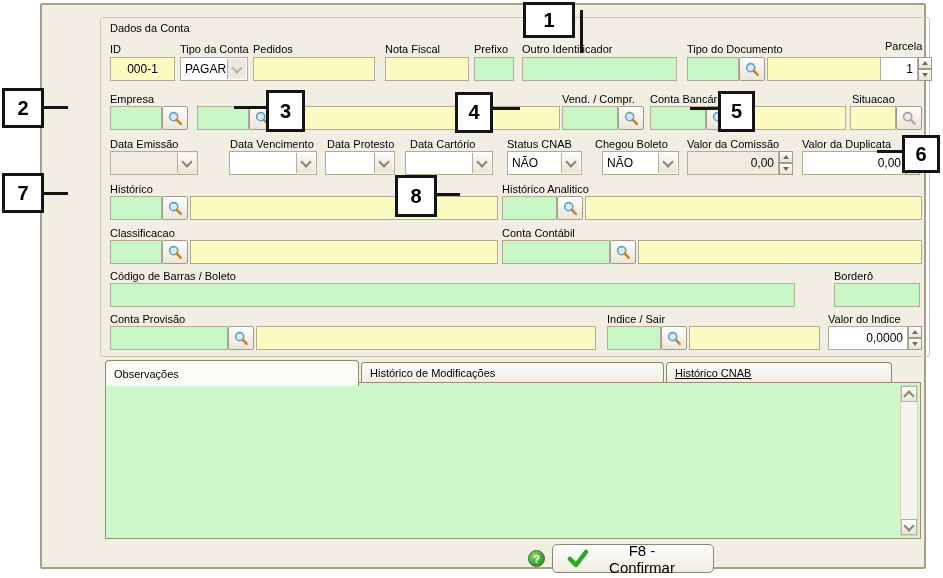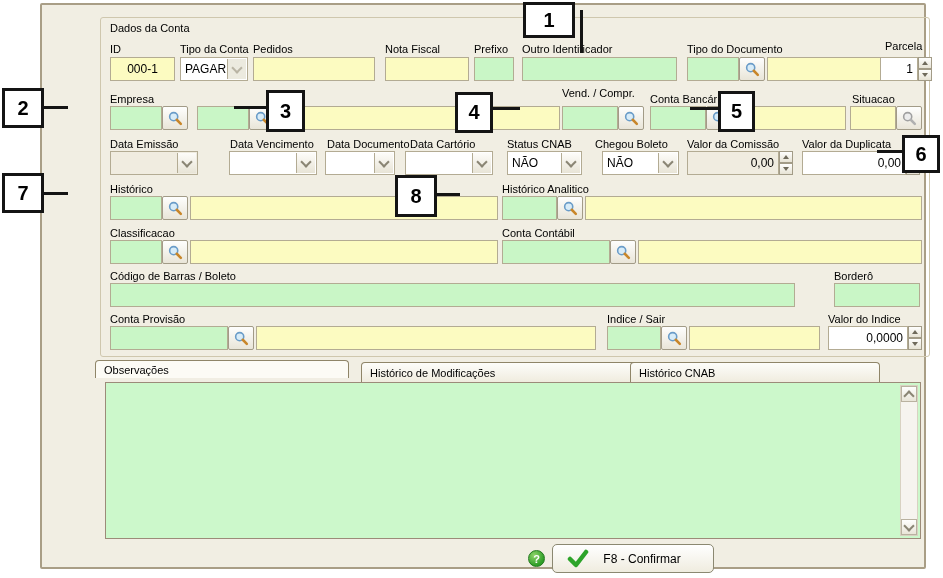--- a/index.html
+++ b/index.html
@@ -59,21 +59,21 @@
   .scroll-btn { height:16px; box-sizing:border-box; border:1px solid #b9b2a0;
                 background:linear-gradient(#fefefd,#e9e5d8);
                 display:flex; align-items:center; justify-content:center; }
   .chev-up   { width:6px; height:6px; border-left:2px solid #8a8574; border-top:2px solid #8a8574;
                transform:rotate(45deg); margin-top:3px; }
   .chev-down { width:6px; height:6px; border-right:2px solid #8a8574; border-bottom:2px solid #8a8574;
                transform:rotate(45deg); margin-bottom:3px; }
   
   .pushbtn { position:absolute; box-sizing:border-box; border:1px solid #8b8871; border-radius:5px;
              background:linear-gradient(#ffffff,#efecdf); display:flex; align-items:center;
-             font-size:12px; cursor:default; }
+             font-size:15px; cursor:default; }
   .pushbtn .btn-ico { margin:0 8px 0 8px; display:flex; }
   .pushbtn .btn-cap { flex:1; text-align:center; padding-right:20px; }
   #help-icon { position:absolute; left:486px; top:545px; width:17px; height:17px; border-radius:50%;
                background:radial-gradient(circle at 35% 30%, #8fd46a, #2e9e27 70%);
                color:#fff; font-weight:bold; font-size:11px;
                display:flex; align-items:center; justify-content:center; border:1px solid #23781e; box-sizing:border-box; }
   
   .callout { position:absolute; background:#fff; border:3px solid #141414; box-sizing:border-box;
              display:flex; align-items:center; justify-content:center;
              font-size:20px; font-weight:bold; z-index:10; }
@@ -149,21 +149,21 @@
     <div class="lbl" style="left:155px; top:88px;margin-top:24px;">Entidade</div>
     <div class="box green" style="left:155px; top:101px; width:52px;"></div>
     <button class="lookup" style="left:207px; top:101px;">
       <svg class="mag" viewBox="0 0 16 16">
           <circle cx="6.3" cy="6.3" r="3.8" fill="#d8ecf8" stroke="#6a9cc8" stroke-width="1.5"></circle>
           <path d="M9.2 9.2 L13 13" stroke="#c8862a" stroke-width="2.4" stroke-linecap="round"></path>
         </svg>
     </button>
     <div class="box yellow" style="left:235px; top:101px; width:283px;"></div>
 
-    <div class="lbl" style="left:520px; top:82px;">Vend. / Compr.</div>
+    <div class="lbl" style="left:520px; top:88px;">Vend. / Compr.</div>
     <div class="box green" style="left:520px; top:101px; width:56px;"></div>
     <button class="lookup" style="left:576px; top:101px;">
       <svg class="mag" viewBox="0 0 16 16">
           <circle cx="6.3" cy="6.3" r="3.8" fill="#d8ecf8" stroke="#6a9cc8" stroke-width="1.5"></circle>
           <path d="M9.2 9.2 L13 13" stroke="#c8862a" stroke-width="2.4" stroke-linecap="round"></path>
         </svg>
     </button>
 
     <div class="lbl" style="left:608px; top:88px;">Conta Bancária</div>
     <div class="box green" style="left:608px; top:101px; width:56px;"></div>
@@ -191,21 +191,21 @@
         </span>
     </div>
 
     <div class="lbl" style="left:188px; top:133px;">Data Vencimento</div>
     <div class="box whitebg combo" style="left:187px; top:146px; width:88px;">
       <span class="cbtn">
           <span class="chev"></span>
         </span>
     </div>
 
-    <div class="lbl" style="left:285px; top:133px;">Data Documento</div>
+    <div class="lbl" style="left:285px; top:133px;">Data Protesto</div>
     <div class="box whitebg combo" style="left:283px; top:146px; width:70px;">
       <span class="cbtn">
           <span class="chev"></span>
         </span>
     </div>
 
     <div class="lbl" style="left:368px; top:133px;">Data Cartório</div>
     <div class="box whitebg combo" style="left:363px; top:146px; width:88px;">
       <span class="cbtn">
           <span class="chev"></span>
@@ -326,27 +326,27 @@
     </div>
     <div class="spin" style="left:866px; top:321px;">
       <div class="sbtn">
           <span class="tri-up"></span>
         </div>
       <div class="sbtn">
           <span class="tri-down"></span>
         </div>
     </div>
 
-    <div class="tab active" style="left:53px; top:355px; width:254px; height:18px;">
+    <div class="tab active" style="left:63px; top:355px; width:254px; height:26px;">
       <span>Observações</span>
     </div>
     <div class="tab" style="left:319px; top:357px; width:303px; height:21px;">
       <span>Histórico de Modificações</span>
     </div>
-    <div class="tab" style="left:588px; top:357px; width:250px; height:21px;">
+    <div class="tab" style="left:624px; top:357px; width:226px; height:21px;text-decoration:underline;">
       <span>Histórico CNAB</span>
     </div>
 
     <div id="tabpanel">
       <div style="position:absolute; left:0; top:0; right:22px; bottom:0; padding:4px; font-size:12px;"></div>
       <div id="scrollbar">
         <div class="scroll-btn">
             <span class="chev-up"></span>
           </div>
         <div class="scroll-btn">

